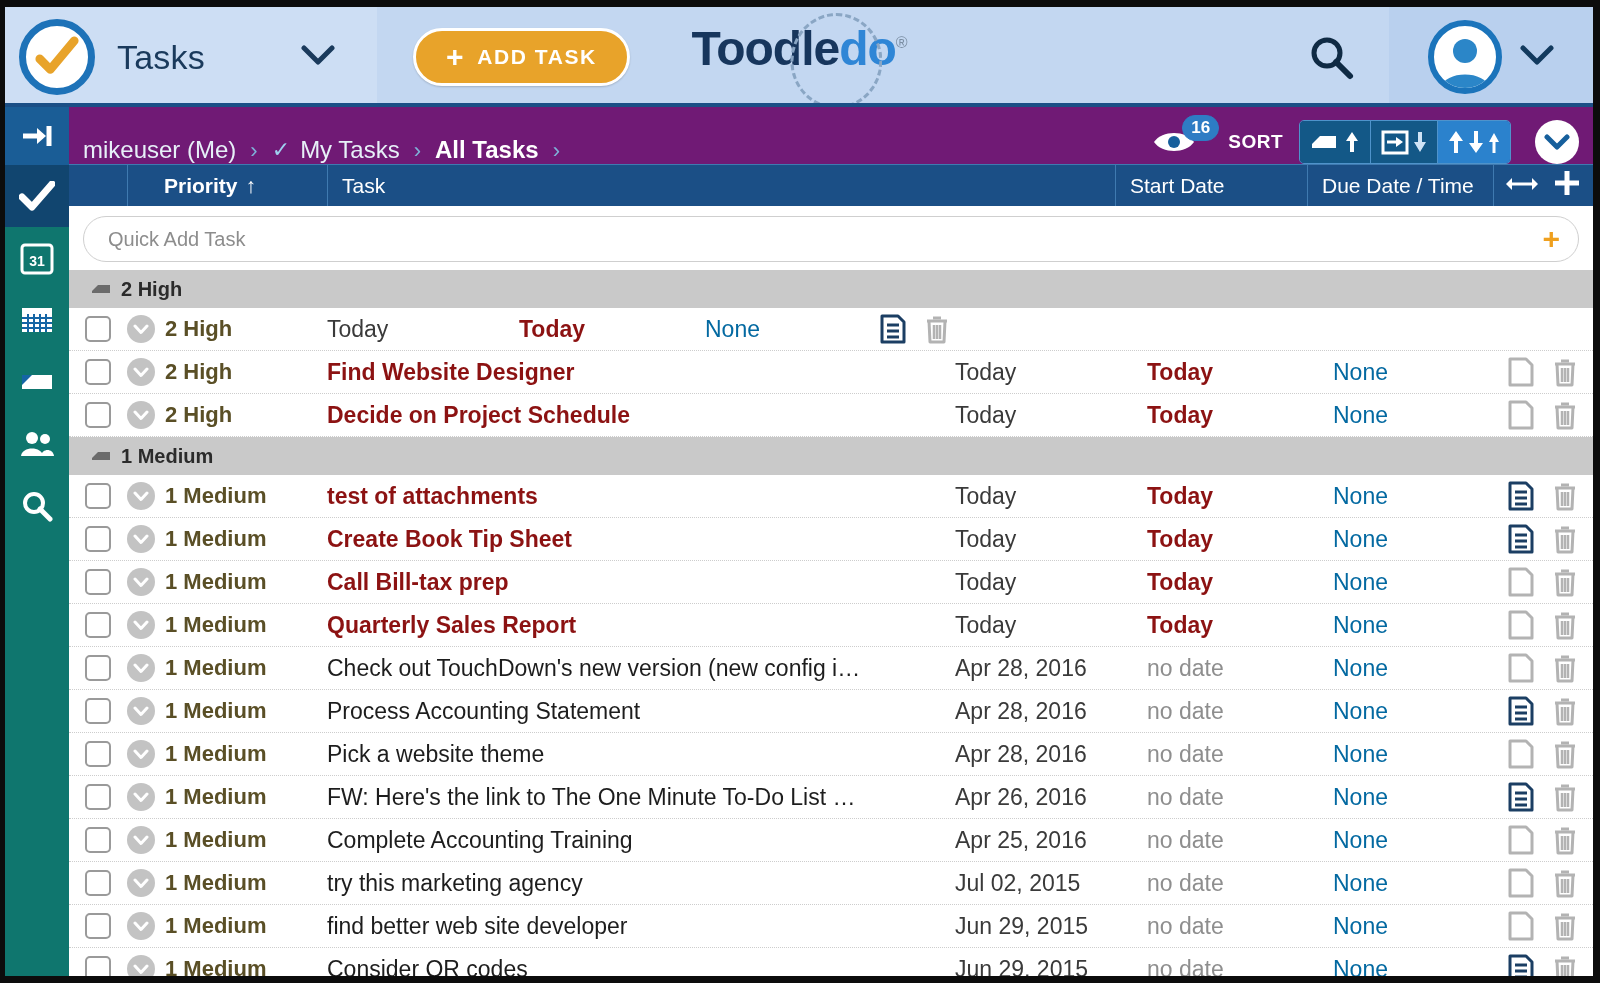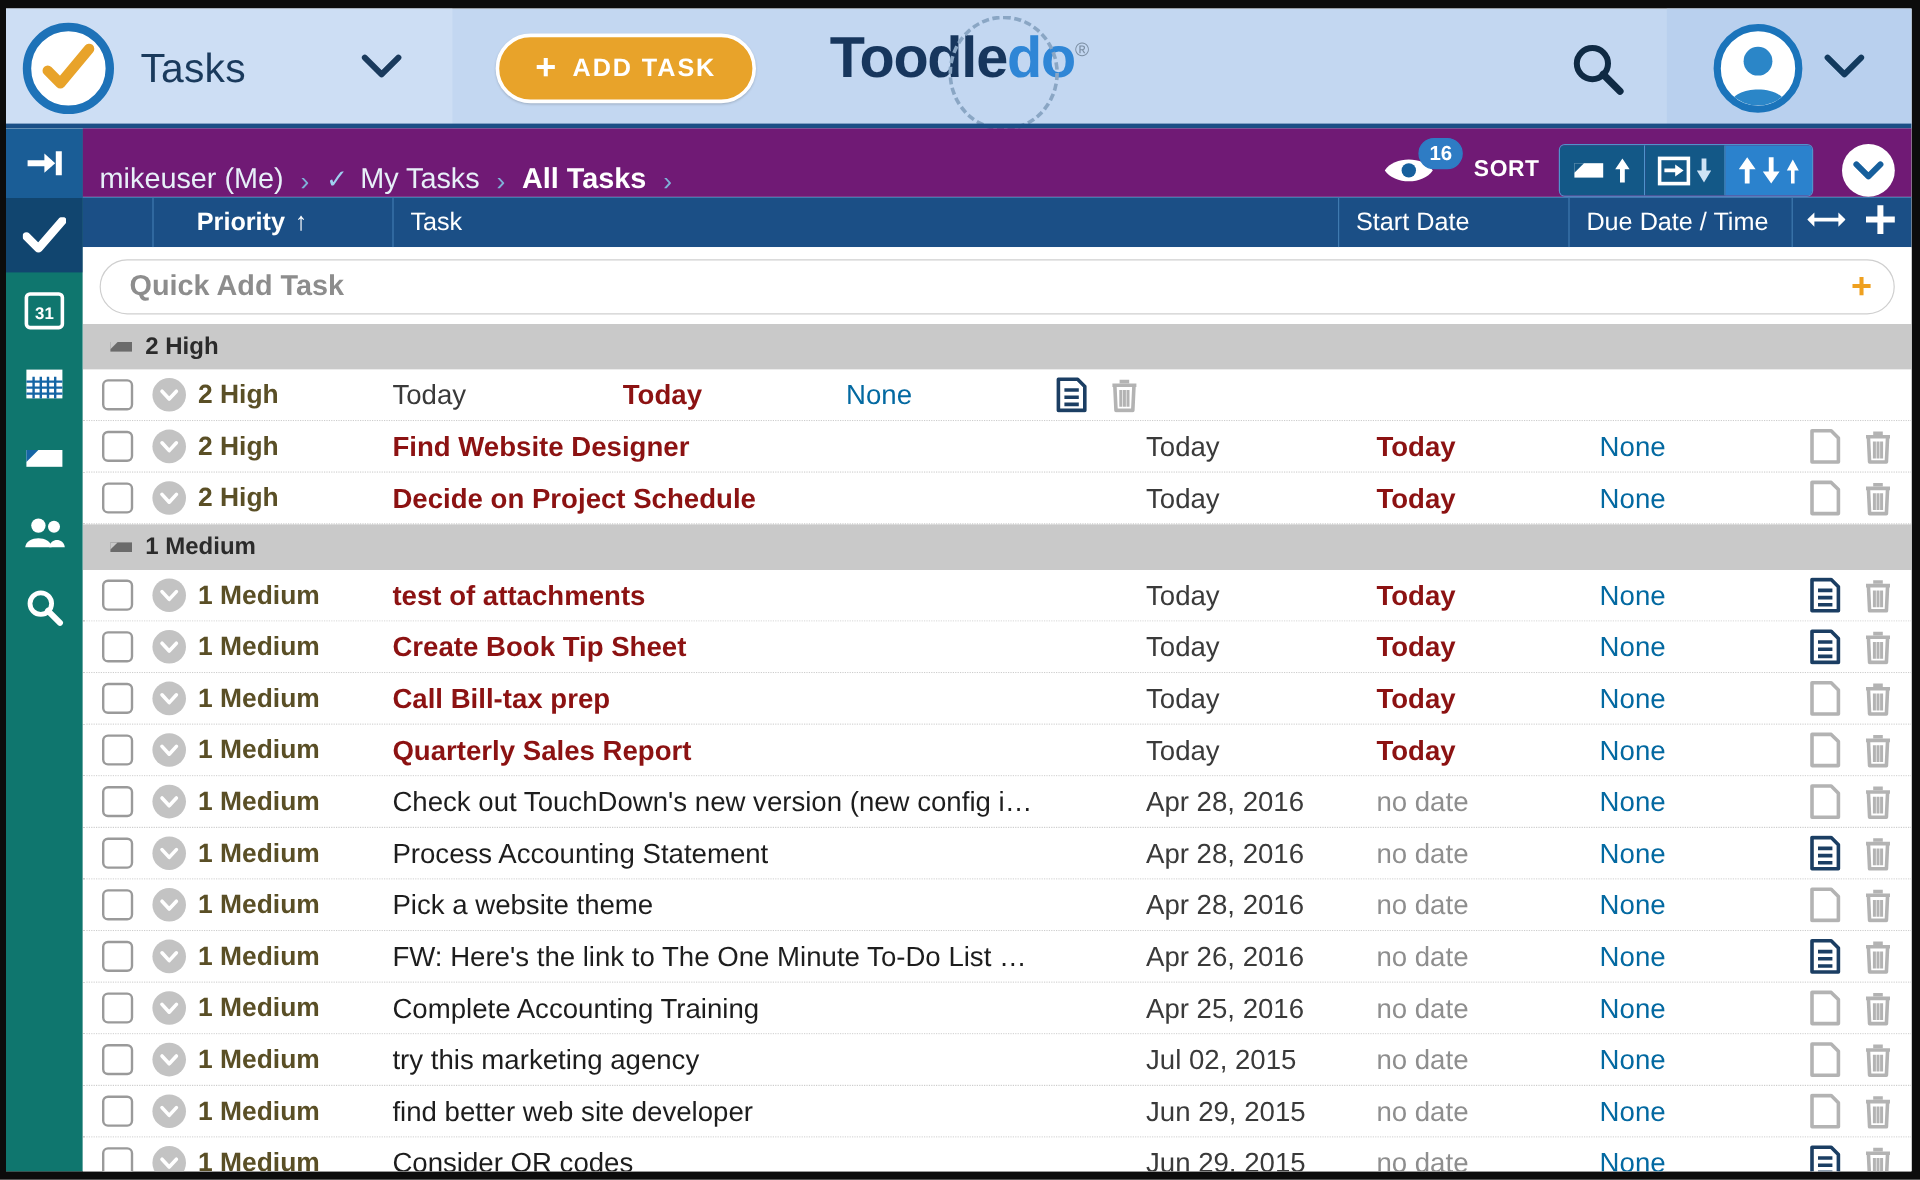--- a/index.html
+++ b/index.html
@@ -169,22 +169,22 @@
   .listarea { flex:1 1 auto; background:#ffffff; overflow:hidden; }
 
   
   .quickadd-row { padding: 10px 14px 8px 14px; background:#fff; }
   .quickadd {
     height: 46px; border: 1px solid #cfcfcf; border-radius: 24px;
     display:flex; align-items:center; padding: 0 18px 0 24px;
     background:#fff;
   }
   .quickadd input {
-    flex:1 1 auto; border:none; outline:none; font-size: 24px; color:#ef4444;
-    font-family:"Liberation Sans", sans-serif; background:transparent;font-weight:bold;
+    flex:1 1 auto; border:none; outline:none; font-size: 20px; color:#ef4444;
+    font-family:"Liberation Sans", sans-serif; background:transparent;
   }
   .quickadd input::placeholder { color:#8d8d8d; }
   .qa-plus { color:#efa01f; font-size:30px; font-weight:bold; line-height:1; cursor:pointer;}
 
   
   .group {
     height: 38px; background:#c9c9c9; display:flex; align-items:center;
     padding-left: 22px; gap:10px; cursor:pointer;
   }
   .group-label { font-size: 20px; font-weight: bold; color:#2b2b2b; }

